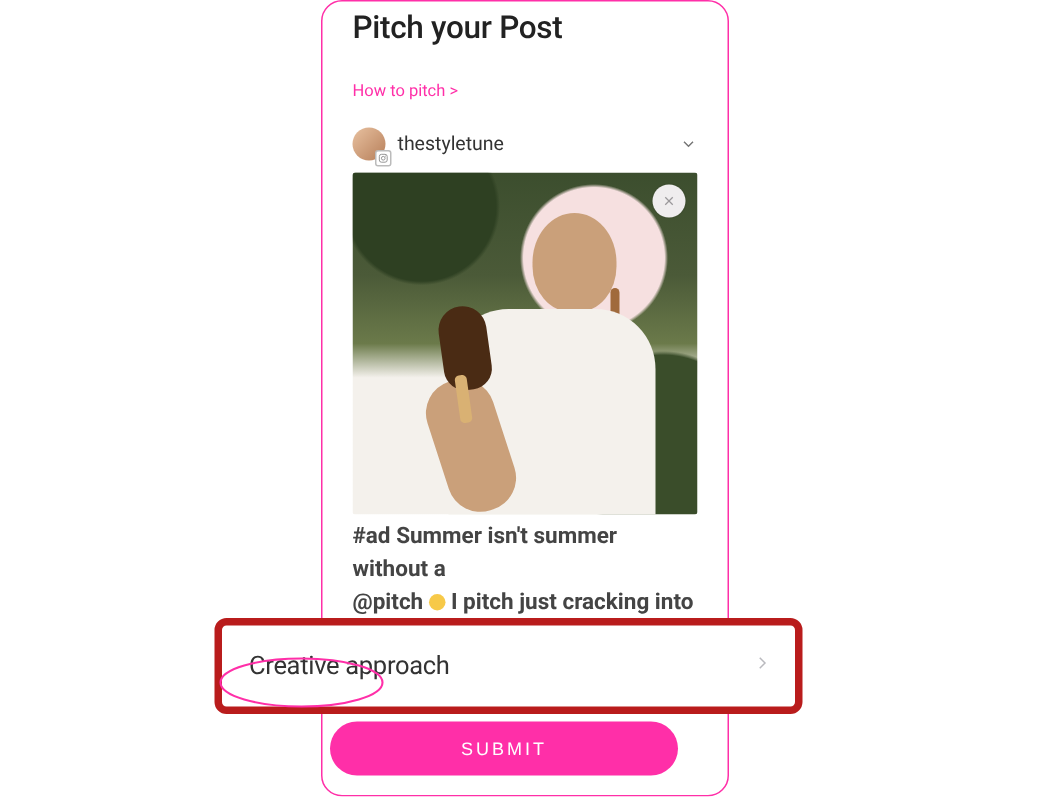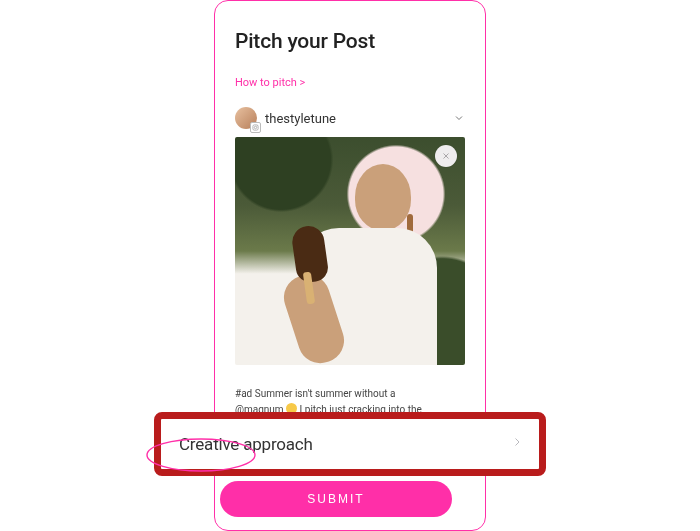--- a/index.html
+++ b/index.html
@@ -13,21 +13,21 @@
   }
   .phone-frame {
     position: absolute;
     left: 214px;
     top: 0;
     width: 272px;
     height: 531px;
     border: 1px solid #ff2fa8;
     border-radius: 14px;
     background: #fff;
-    padding: 28px 20px 20px 20px;
+    padding: 6px 20px 20px 20px;
     overflow: hidden;
   }
   .page-title {
     font-size: 21px;
     font-weight: 500;
     color: #222;
     letter-spacing: -0.2px;
     margin-bottom: 4px;
   }
   .howto-link {
@@ -172,40 +172,41 @@
     height:22px;
     border-radius:50%;
     background:#efedee;
     display:flex;
     align-items:center;
     justify-content:center;
     box-shadow:0 0 0 1px rgba(0,0,0,0.04);
   }
   .close-badge svg{width:10px;height:10px;stroke:#9a989b;stroke-width:2;fill:none;}
   .caption {
-    font-size: 10px;
+    font-size: 15px;
     line-height: 1.45;
     color: #444;
-    margin-top: 22px;
+    margin-top: 4px;
+    font-weight: bold;
   }
   .caption .emoji {
     display:inline-block;
     width:11px;height:11px;border-radius:50%;
     background:#f7c948;
     position:relative;
     top:1px;
   }
   .overlay-card {
     position:absolute;
-    left: 154px;
+    left: 143px;
     top: 412px;
     width: 392px;
     height: 64px;
     background:#fff;
-    border:7px solid #b91c1c;
+    border:5px solid #b91c1c;
     border-radius:8px;
     padding:10px 16px 10px 18px;
     display:flex;
     align-items:center;
     justify-content:space-between;
   }
   .overlay-text { display:flex;flex-direction:column;gap:4px;}
   .overlay-title {
     font-size:17px;
     color:#333;
@@ -282,21 +283,21 @@
     <div class="close-badge">
       <svg viewBox="0 0 24 24">
           <line x1="6" y1="6" x2="18" y2="18"></line>
           <line x1="6" y1="18" x2="18" y2="6"></line>
         </svg>
     </div>
   </div>
 
   <div class="caption">
     <span>#ad Summer isn't summer without a</span><br>
-    <span>@magnum </span><span class="emoji"></span><span> I pitch just cracking into the</span><br>
+    <span>@pitch </span><span class="emoji"></span><span> I pitch just cracking into the</span><br>
   </div>
 </div>
 
 <div class="overlay-card">
   <div class="overlay-text">
     <div class="overlay-title">Creative approach</div>
   </div>
   <span class="overlay-chev">
     <svg viewBox="0 0 24 24">
         <polyline points="9 5 16 12 9 19"></polyline>

